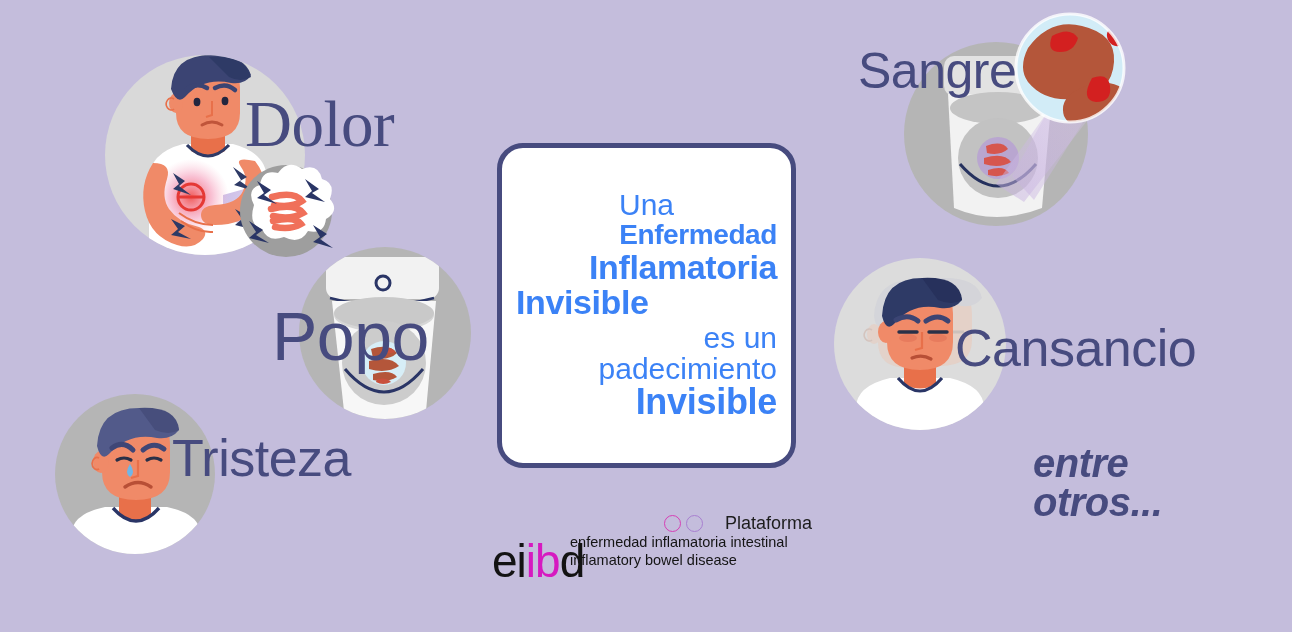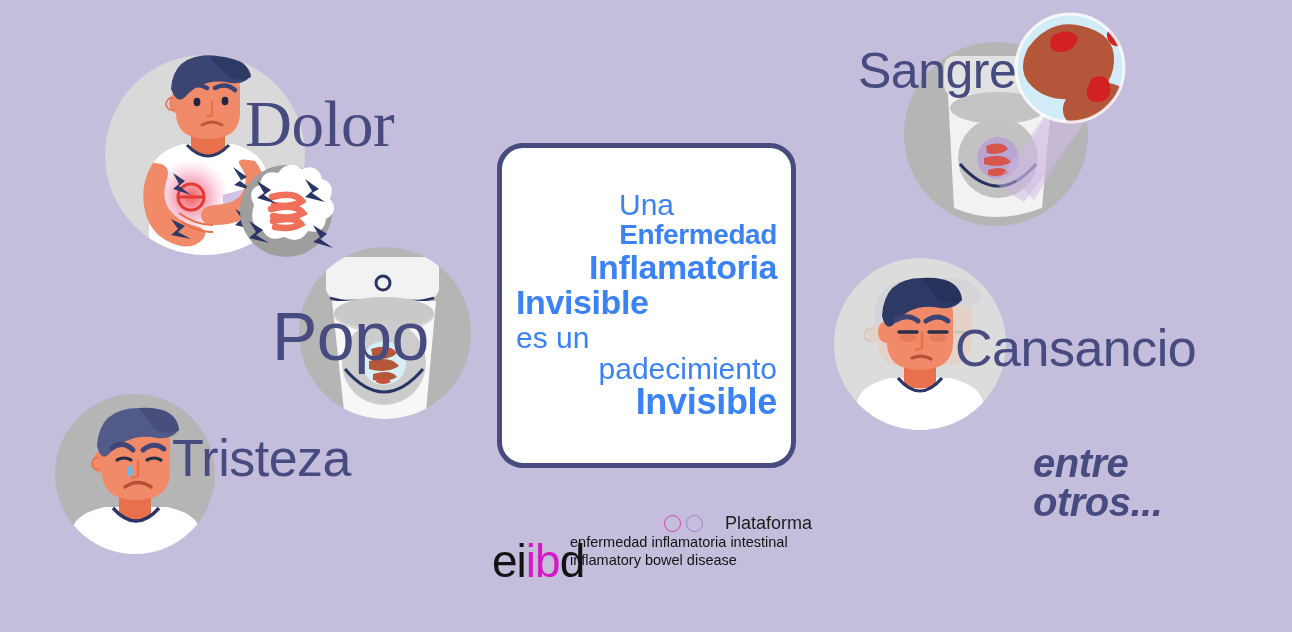--- a/index.html
+++ b/index.html
@@ -55,21 +55,21 @@
     display: block;
     width: 100%;
     line-height: 1.02;
     color: #3b82f6;
     font-family: "Liberation Sans", sans-serif;
   }
   .l-una     { font-size: 30px; font-weight: 400; text-align: center; color:#3b3b3b; margin-bottom:1px;}
   .l-enf     { font-size: 28px; font-weight: 700; text-align: right;  color:#474b7f; letter-spacing:-0.4px;}
   .l-infl    { font-size: 34px; font-weight: 700; text-align: right; color:#474b7f; letter-spacing:-0.4px;}
   .l-int     { font-size: 34px; font-weight: 700; text-align: left;  color:#474b7f; letter-spacing:-0.4px;}
-  .l-esun    { font-size: 30px; font-weight: 400; text-align: left;color:#3b3b3b; margin-top:4px;}
+  .l-esun    { font-size: 30px; font-weight: 400; text-align: right;color:#3b3b3b; margin-top:4px;}
   .l-pade    { font-size: 30px; font-weight: 400; text-align: right; color:#3b3b3b;}
   .l-inv     { font-size: 36px; font-weight: 700; text-align: right; color:#9b7ac4; letter-spacing:-0.3px;}
 
   
   #lbl-dolor     { left: 245px; top: 92px;  font-size: 65px; font-family: Liberation Serif, serif; }
   #lbl-popo      { left: 224px; top: 302px; font-size: 68px; margin-left: 48px; }
   #lbl-tristeza  { left: 172px; top: 432px; font-size: 52px; }
   #lbl-sangre    { left: 858px; top: 46px;  font-size: 50px; }
   #lbl-cansancio { left: 955px; top: 322px; font-size: 52px; }
   #lbl-otros {

